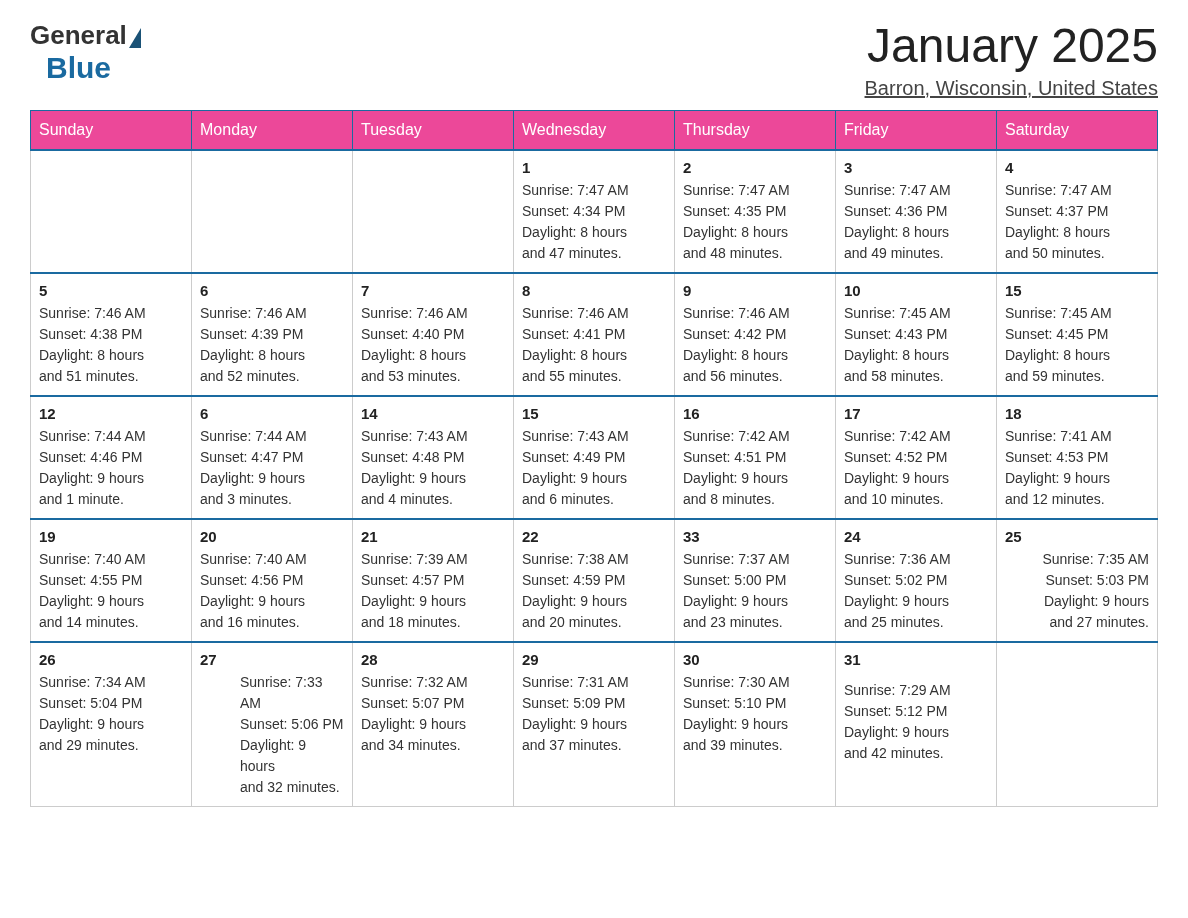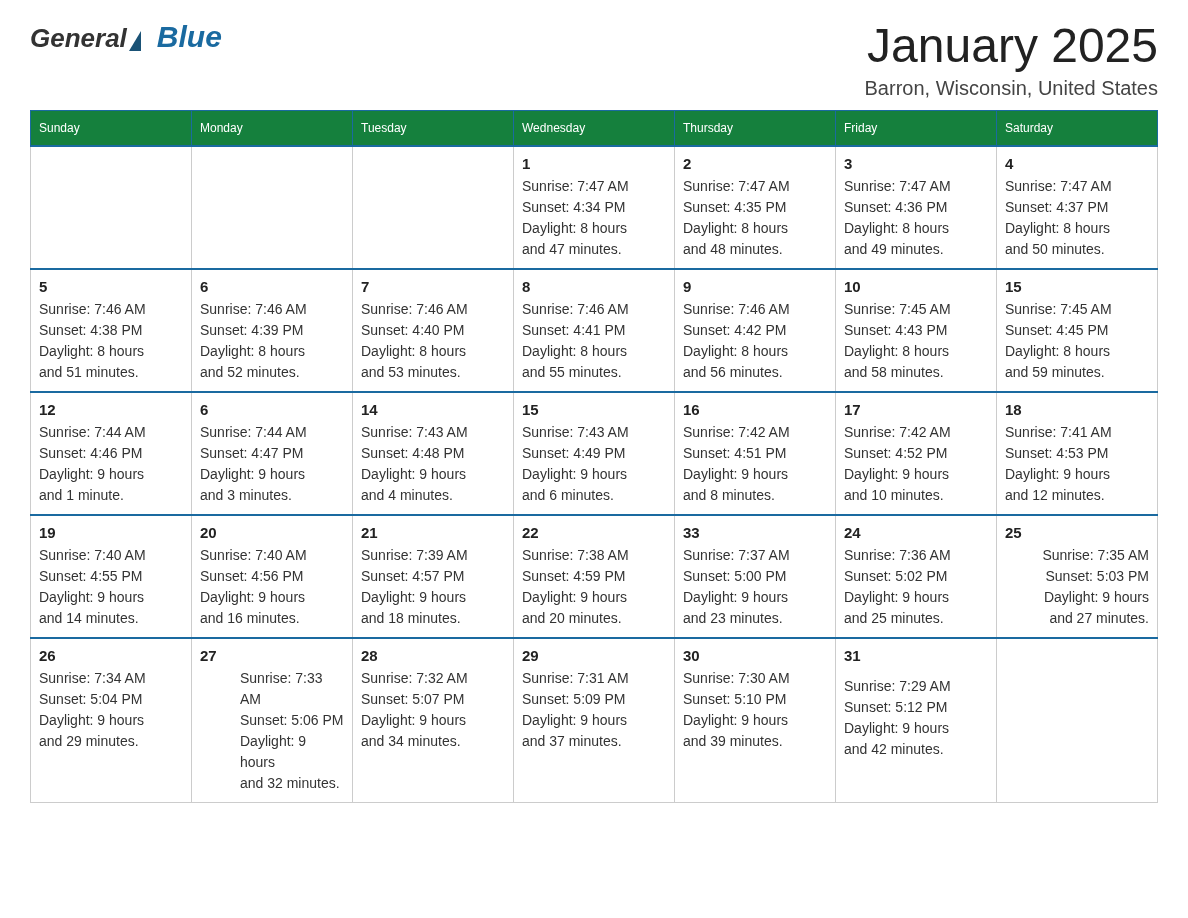--- a/index.html
+++ b/index.html
@@ -11,23 +11,22 @@
       min-height: 918px;
     }
     .header {
       display: flex;
       justify-content: space-between;
       align-items: flex-start;
       margin-bottom: 10px;
     }
     .logo {
       display: flex;
-      flex-direction: row;
-      align-items: flex-end;
-      font-style: italic;
+      flex-direction: column;
+      align-items: flex-start;
     }
     .logo-general {
       font-size: 26px;
       font-weight: bold;
       color: #333;
     }
     .logo-triangle {
       width: 0;
       height: 0;
       border-left: 12px solid transparent;
@@ -48,32 +47,33 @@
     .main-title {
       font-size: 48px;
       font-weight: normal;
       color: #222;
       line-height: 1.1;
     }
     .subtitle {
       font-size: 20px;
       color: #444;
       margin-top: 4px;
+      text-decoration: underline;
     }
     .calendar {
       width: 100%;
       border-collapse: collapse;
       margin-top: 10px;
     }
     .calendar th {
-      background-color: #15803d;
+      background-color: #ec4899;
       color: #fff;
       padding: 10px 8px;
       text-align: left;
-      font-size: 12px;
+      font-size: 16px;
       font-weight: normal;
       border: 1px solid #1a6aa0;
     }
     .calendar td {
       vertical-align: top;
       padding: 8px 8px;
       border: 1px solid #ccc;
       width: 14.28%;
       height: 110px;
       font-size: 13px;

